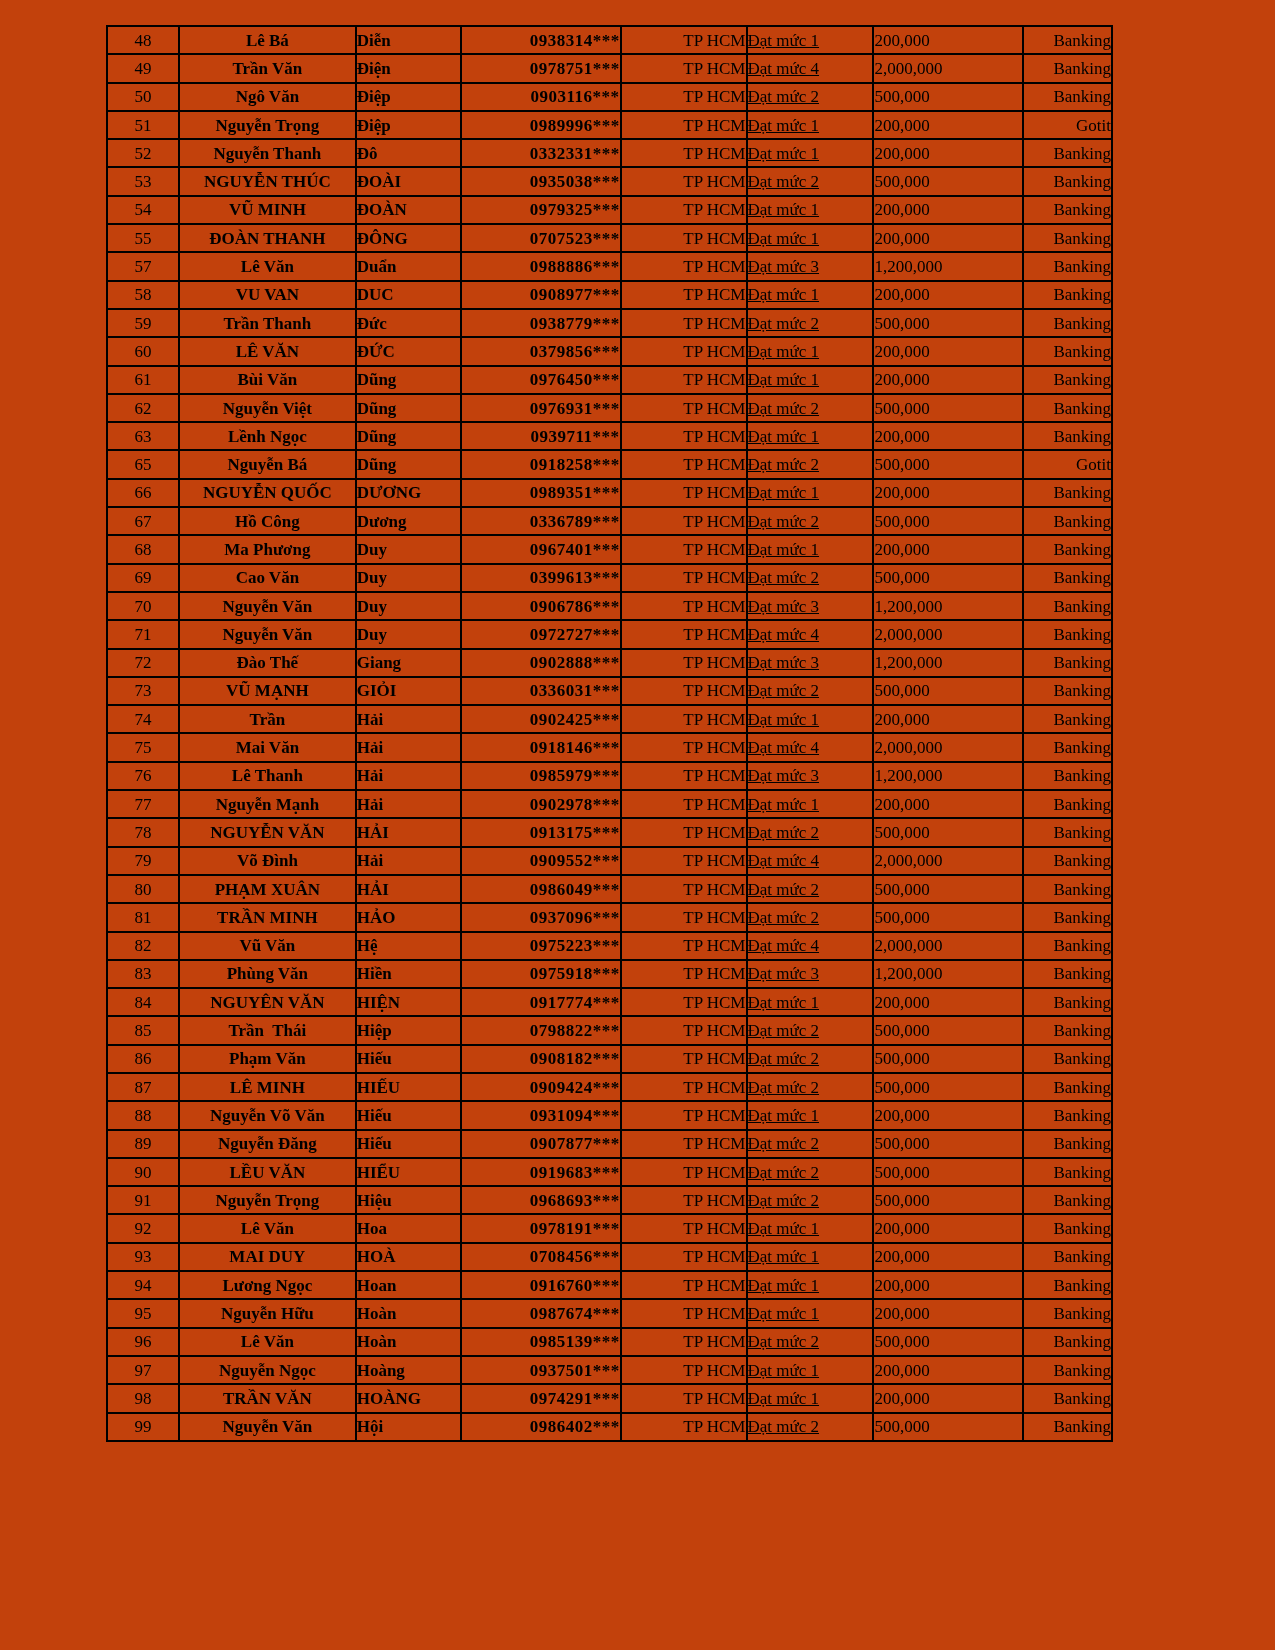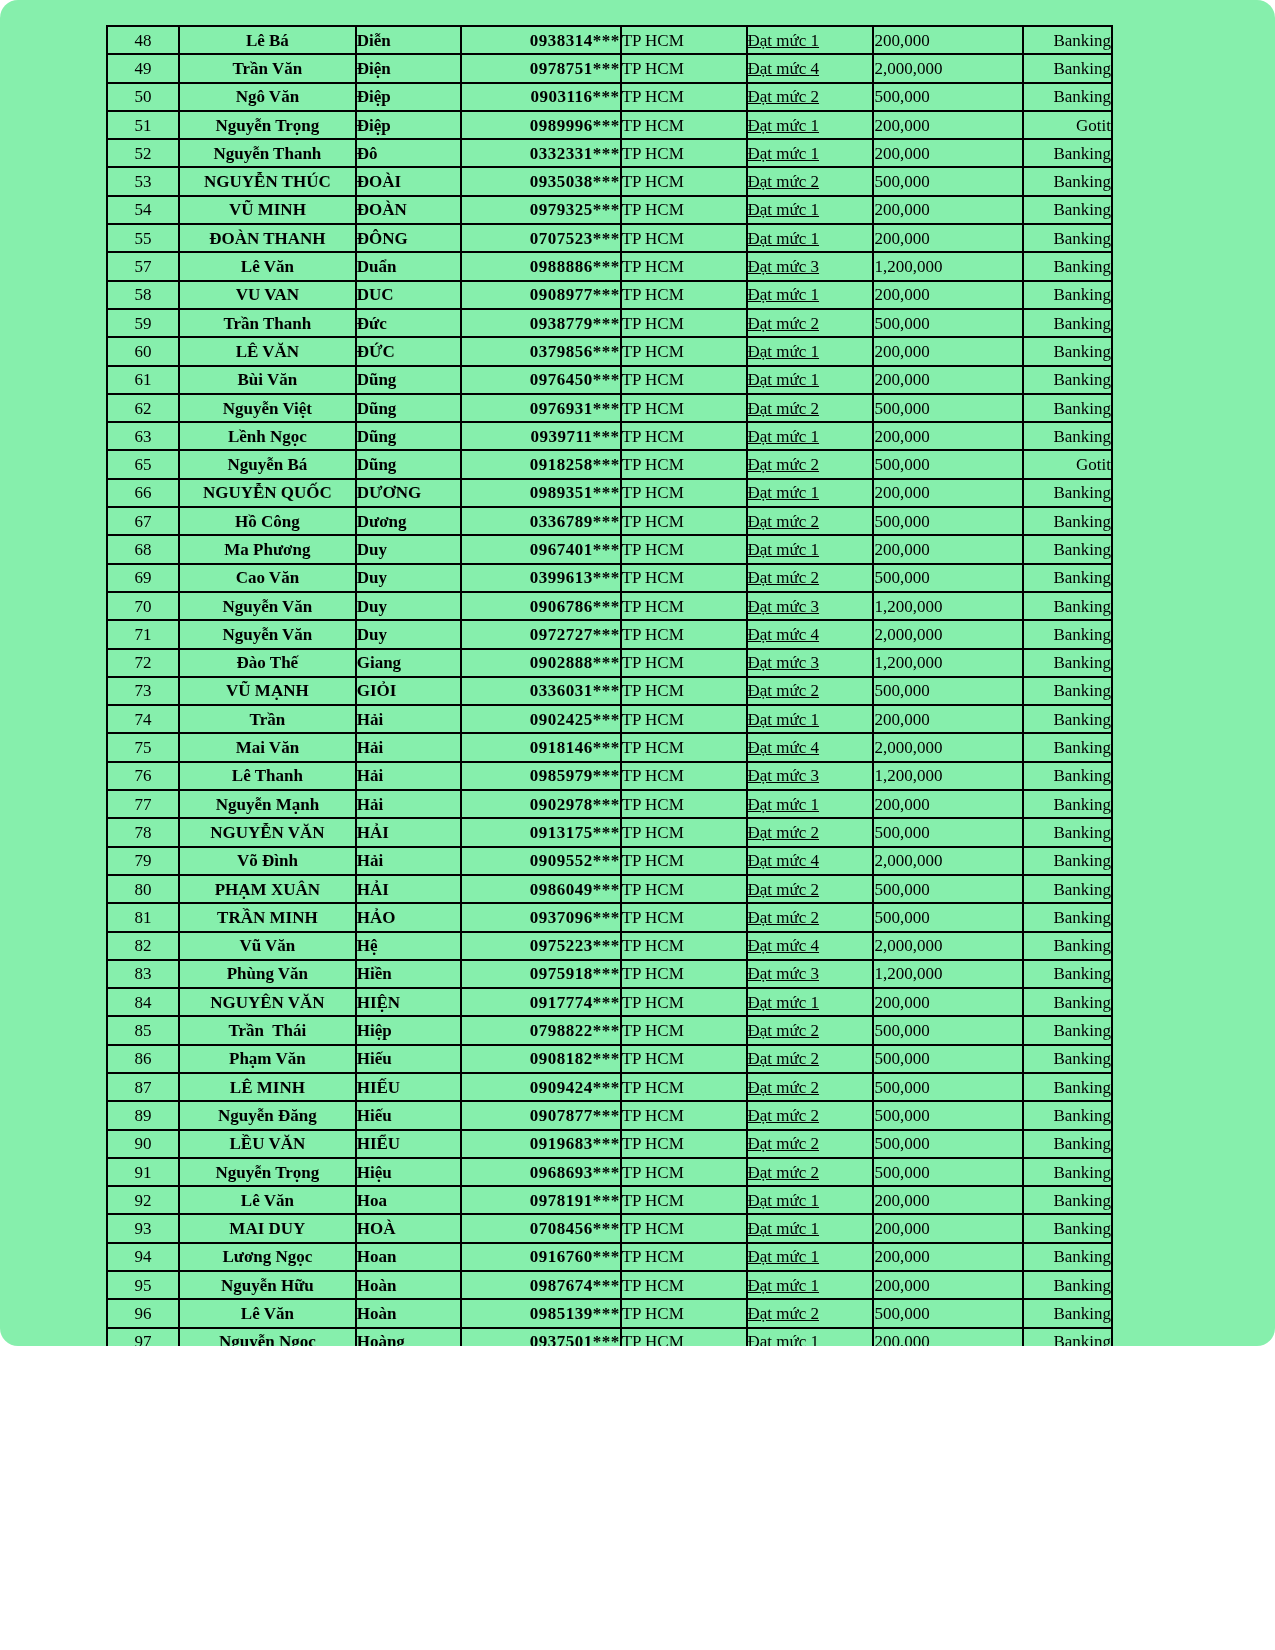--- a/index.html
+++ b/index.html
@@ -3,24 +3,23 @@
 <meta charset="utf-8">
 <style>
   html, body {
     margin: 0;
     padding: 0;
     background: #ffffff;
   }
   .page {
     position: relative;
     width: 1275px;
-    height: 1346px;
-    background: #86efac;
+    height: 1650px;
+    background: #c2410c;
     overflow: hidden;
-    border-radius: 18px;
   }
   table.roster {
     position: absolute;
     left: 106px;
     top: 25px;
     border-collapse: collapse;
     table-layout: fixed;
     width: 1007px;
   }
   table.roster td {
@@ -56,21 +55,21 @@
   }
   td.c-phone {
     width: 155px;
     text-align: right;
     font-weight: bold;
     font-size: 17.5px;
     letter-spacing: 0.5px;
   }
   td.c-city {
     width: 122px;
-    text-align: left;
+    text-align: right;
   }
   td.c-level {
     width: 123px;
     text-align: left;
     padding-left: 6px;
     text-decoration: underline;
   }
   td.c-amount {
     width: 145px;
     padding-right: 9px;
@@ -461,20 +460,30 @@
     <td class="c-no">87</td>
     <td class="c-name">LÊ MINH</td>
     <td class="c-given">HIẾU</td>
     <td class="c-phone">0909424***</td>
     <td class="c-city">TP HCM</td>
     <td class="c-level">Đạt mức 2</td>
     <td class="c-amount">500,000</td>
     <td class="c-method">Banking</td>
   </tr>
         <tr>
+    <td class="c-no">88</td>
+    <td class="c-name">Nguyễn Võ Văn</td>
+    <td class="c-given">Hiếu</td>
+    <td class="c-phone">0931094***</td>
+    <td class="c-city">TP HCM</td>
+    <td class="c-level">Đạt mức 1</td>
+    <td class="c-amount">200,000</td>
+    <td class="c-method">Banking</td>
+  </tr>
+        <tr>
     <td class="c-no">89</td>
     <td class="c-name">Nguyễn Đăng</td>
     <td class="c-given">Hiếu</td>
     <td class="c-phone">0907877***</td>
     <td class="c-city">TP HCM</td>
     <td class="c-level">Đạt mức 2</td>
     <td class="c-amount">500,000</td>
     <td class="c-method">Banking</td>
   </tr>
         <tr>

